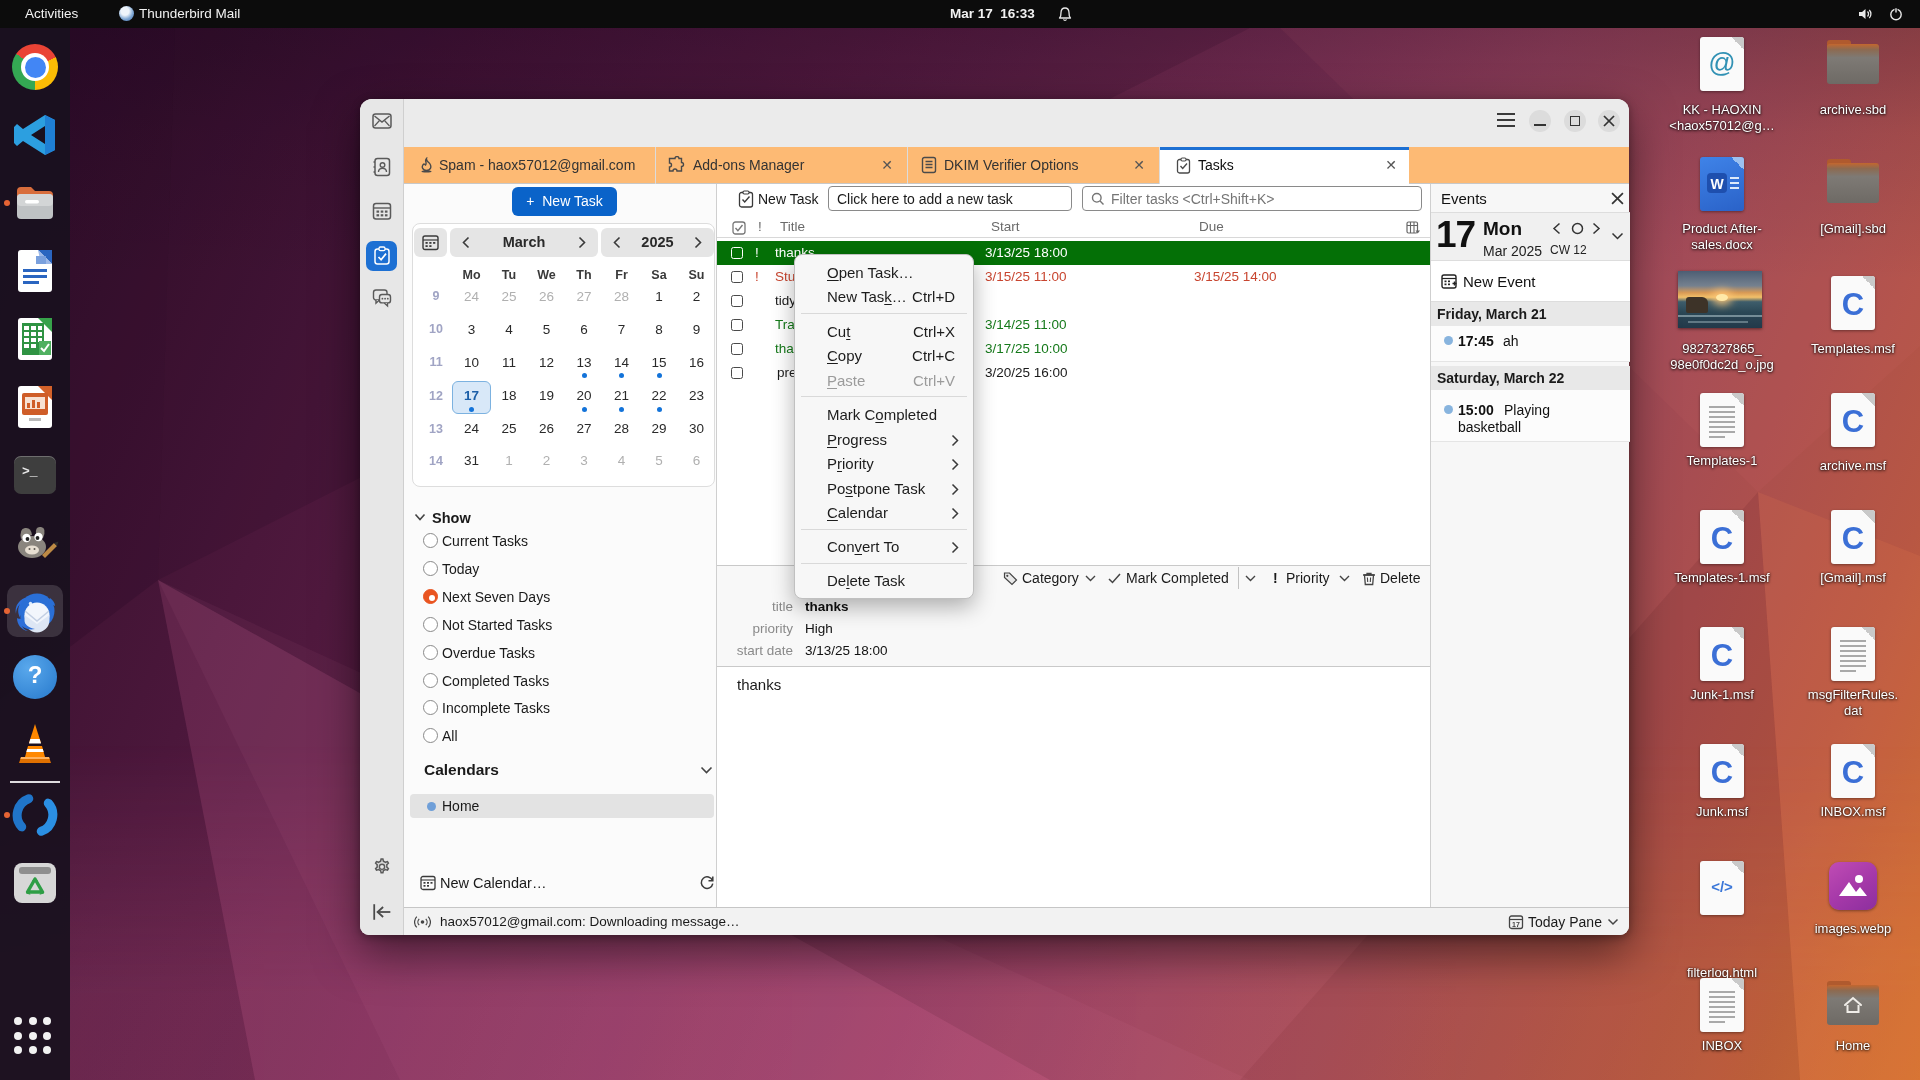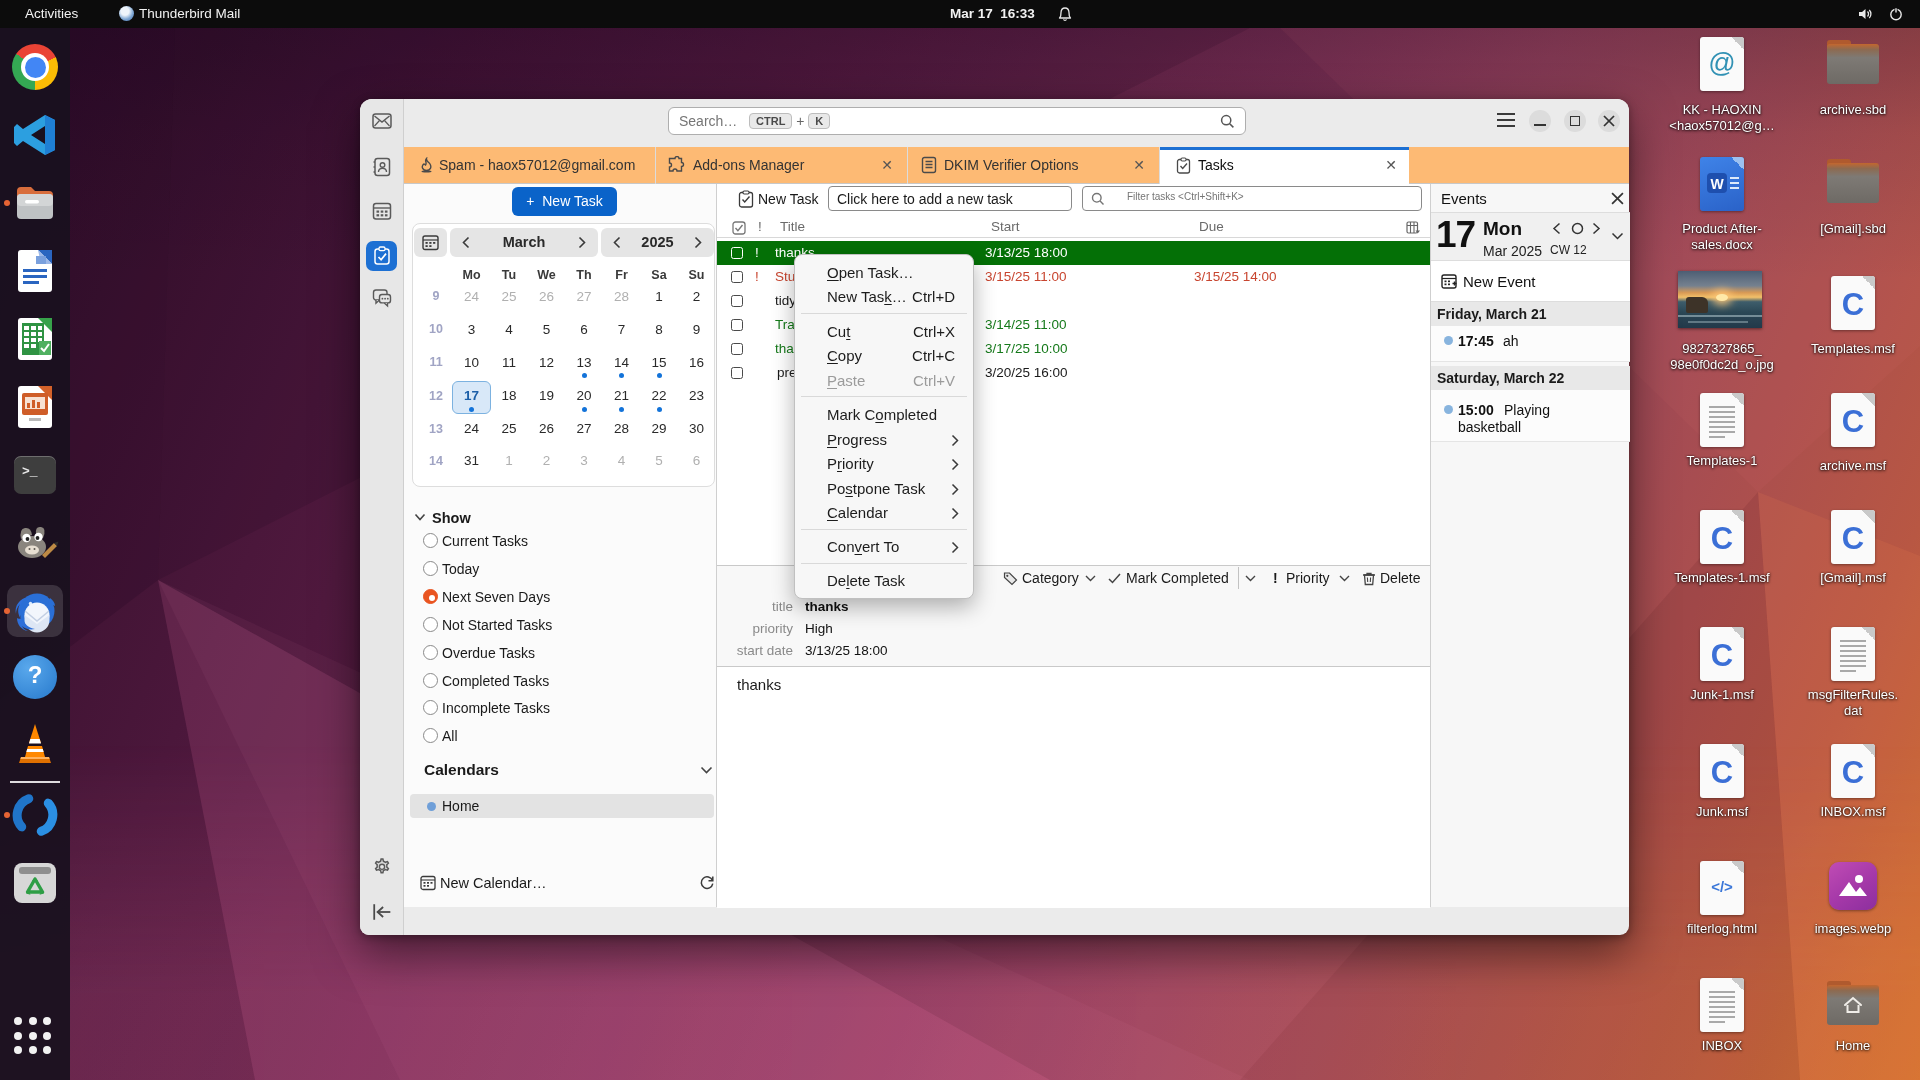--- a/index.html
+++ b/index.html
@@ -333,21 +333,21 @@
 <div class="dlbl" style="left:1654px;top:804px">Junk.msf</div>
 <div class="sheet" style="left:1831px;top:744px">
     <div class="fold"></div>
     <div class="clogo">C</div>
   </div>
 <div class="dlbl" style="left:1785px;top:804px">INBOX.msf</div>
 <div class="sheet" style="left:1700px;top:861px">
     <div class="fold"></div>
     <div class="a" style="left:0;top:17px;width:44px;text-align:center;font-size:15px;font-weight:bold;color:#3a76d8">&lt;/&gt;</div>
   </div>
-<div class="dlbl" style="left:1654px;top:921px">filterlog.html</div>
+<div class="dlbl" style="left:1654px;top:965px">filterlog.html</div>
 <div class="a" style="left:1829px;top:862px;width:48px;height:48px;border-radius:10px;background:linear-gradient(145deg,#c04cb4 0%,#a438a8 55%,#8c2f9e 100%);box-shadow:0 1px 3px rgba(0,0,0,.4)">
     <svg style="position:absolute;left:8px;top:8px" width="32" height="32" viewBox="0 0 32 32">
       <circle cx="22" cy="9" r="4" fill="#fff"></circle>
       <path d="M2 26 L12 12 L19 22 L23 17 L30 26 Z" fill="#fff"></path>
     </svg>
   </div>
 <div class="dlbl" style="left:1785px;top:921px">images.webp</div>
 <div class="sheet" style="left:1700px;top:978px">
     <div class="fold"></div>
     <div class="tlines">
@@ -366,27 +366,20 @@
     <div style="position:absolute;left:0;top:4px;width:52px;height:40px;border-radius:3px;background:linear-gradient(180deg,#c3672f 0%,#8d6a50 14%,#7e7a75 34%,#6e6a65 100%)"></div>
     <svg style="position:absolute;left:15px;top:13px" width="22" height="22" viewBox="0 0 22 22">
       <path d="M3 11 L11 4 L19 11" fill="none" stroke="#f0ede8" stroke-width="2" stroke-linecap="round"></path>
       <path d="M5.5 11 L5.5 18 L16.5 18 L16.5 11" fill="none" stroke="#f0ede8" stroke-width="2"></path>
     </svg>
   </div>
 <div class="dlbl" style="left:1785px;top:1038px">Home</div>
 
 <div class="win">
 <div class="titlebar">
-<div class="searchbox">
-        <div class="a" style="left:10px;top:5px;color:#757575;font-size:14px">Search…&nbsp;&nbsp;&nbsp;<span class="chip">CTRL</span> <span style="color:#666">+</span> <span class="chip">K</span></div>
-        <svg class="a" style="right:10px;top:6px" width="15" height="15" viewBox="0 0 15 15">
-          <circle cx="6.2" cy="6.2" r="4.6" fill="none" stroke="#555" stroke-width="1.5"></circle>
-          <line x1="9.7" y1="9.7" x2="13.4" y2="13.4" stroke="#555" stroke-width="1.5"></line>
-        </svg>
-      </div>
 <div class="a" style="left:1093px;top:14px;width:18px;height:14px">
         <div style="height:2px;background:#3a3a3a"></div>
         <div style="height:2px;background:#3a3a3a;margin-top:4px"></div>
         <div style="height:2px;background:#3a3a3a;margin-top:4px"></div>
       </div>
 <div class="wbtn" style="left:1125px">
         <div style="position:absolute;left:5px;top:14px;width:12px;height:1.8px;background:#333"></div>
       </div>
 <div class="wbtn" style="left:1160px">
         <div style="position:absolute;left:6px;top:6px;width:10px;height:10px;border:1.6px solid #333"></div>
@@ -638,21 +631,21 @@
       </svg>
 <div class="a" style="left:41px;top:7px;font-size:14px;color:#1a1a1a">New Task</div>
 <div class="a" style="left:111px;top:2px;width:244px;height:25px;background:#fff;border:1px solid #8a8a8a;border-radius:4px">
         <div class="a" style="left:8px;top:4px;font-size:14px;color:#1a1a1a">Click here to add a new task</div>
       </div>
 <div class="a" style="left:365px;top:2px;width:340px;height:25px;background:#fff;border:1px solid #8a8a8a;border-radius:4px">
         <svg class="a" style="left:8px;top:5px" width="14" height="14" viewBox="0 0 15 15">
           <circle cx="6.2" cy="6.2" r="4.6" fill="none" stroke="#757575" stroke-width="1.5"></circle>
           <line x1="9.7" y1="9.7" x2="13.4" y2="13.4" stroke="#757575" stroke-width="1.5"></line>
         </svg>
-        <div class="a" style="left:44px;top:4px;font-size:10px;color:#757575">Filter tasks &lt;Ctrl+Shift+K&gt;</div>
+        <div class="a" style="left:28px;top:4px;font-size:14px;color:#757575">Filter tasks &lt;Ctrl+Shift+K&gt;</div>
       </div>
 <div class="a" style="left:0;top:34px;width:713px;height:20px;border-bottom:1px solid #d8d8d8;font-size:13.5px;color:#6a6a6a">
 <svg class="a" style="left:15px;top:3px" width="14" height="14" viewBox="0 0 14 14">
           <rect x="1" y="1" width="12" height="12" rx="2.5" fill="none" stroke="#777" stroke-width="1.3"></rect>
           <path d="M3.5 7 l2.4 2.6 L10.5 4" fill="none" stroke="#777" stroke-width="1.4"></path>
         </svg>
 <div class="a" style="left:41px;top:1px">!</div>
 <div class="a" style="left:63px;top:1px">Title</div>
 <div class="a" style="left:274px;top:1px">Start</div>
 <div class="a" style="left:482px;top:1px">Due</div>
@@ -776,20 +769,37 @@
 <div class="a" style="left:27px;top:149px;font-size:14px;font-weight:bold;color:#111">17:45</div>
 <div class="a" style="left:72px;top:149px;font-size:14px;color:#111">ah</div>
 <div class="ehdr" style="top:182px;height:28px;line-height:24px"><span style="margin-left:6px">Saturday, March 22</span></div>
 <div class="a" style="left:0;top:206px;width:199px;height:52px;background:#fcfcfc;border-bottom:1px solid #e5e5e5"></div>
 <div class="a" style="left:13px;top:221px;width:9px;height:9px;border-radius:50%;background:#88b4de"></div>
 <div class="a" style="left:27px;top:218px;font-size:14px;font-weight:bold;color:#111">15:00</div>
 <div class="a" style="left:73px;top:218px;font-size:14px;color:#111">Playing</div>
 <div class="a" style="left:27px;top:235px;font-size:14px;color:#111">basketball</div>
 </div>
 
+<div class="statusbar">
+<svg class="a" style="left:10px;top:7px" width="17" height="14" viewBox="0 0 17 14">
+        <circle cx="8.5" cy="7" r="1.8" fill="#444"></circle>
+        <path d="M5.2 3.8 a4.6 4.6 0 0 0 0 6.4 M11.8 3.8 a4.6 4.6 0 0 1 0 6.4" fill="none" stroke="#444" stroke-width="1.2"></path>
+        <path d="M2.8 1.6 a7.6 7.6 0 0 0 0 10.8 M14.2 1.6 a7.6 7.6 0 0 1 0 10.8" fill="none" stroke="#444" stroke-width="1.2"></path>
+      </svg>
+<div class="a" style="left:36px;top:6px;font-size:13.5px;color:#1a1a1a">haox57012@gmail.com: Downloading message…</div>
+<svg class="a" style="left:1104px;top:6px" width="16" height="16" viewBox="0 0 16 16">
+        <rect x="1.5" y="2" width="13" height="12.5" rx="2" fill="none" stroke="#444" stroke-width="1.3"></rect>
+        <path d="M1.5 5.5 l13 0" stroke="#444" stroke-width="1.2"></path>
+        <text x="8" y="12.5" font-size="7" font-weight="bold" fill="#444" text-anchor="middle" font-family="Liberation Sans">17</text>
+      </svg>
+<div class="a" style="left:1124px;top:6px;font-size:14px;color:#1a1a1a">Today Pane</div>
+<svg class="a" style="left:1203px;top:10px" width="12" height="8" viewBox="0 0 12 8">
+        <path d="M1.5 1.5 L6 6 L10.5 1.5" fill="none" stroke="#444" stroke-width="1.5"></path>
+      </svg>
+</div>
 </div>
 
 <div class="a" style="left:794px;top:254px;width:180px;height:345px;background:#f7f7f7;border:1px solid #c0c0c0;border-radius:8px;box-shadow:0 8px 22px rgba(0,0,0,.3)">
 <div class="mrow" style="top:5.5px">
       <span class="lbl"><span class="u">O</span>pen Task…</span>
     </div>
 <div class="mrow" style="top:30px">
       <span class="lbl">New Tas<span class="u">k</span>…</span>
       <span class="sc">Ctrl+D</span>
     </div>

